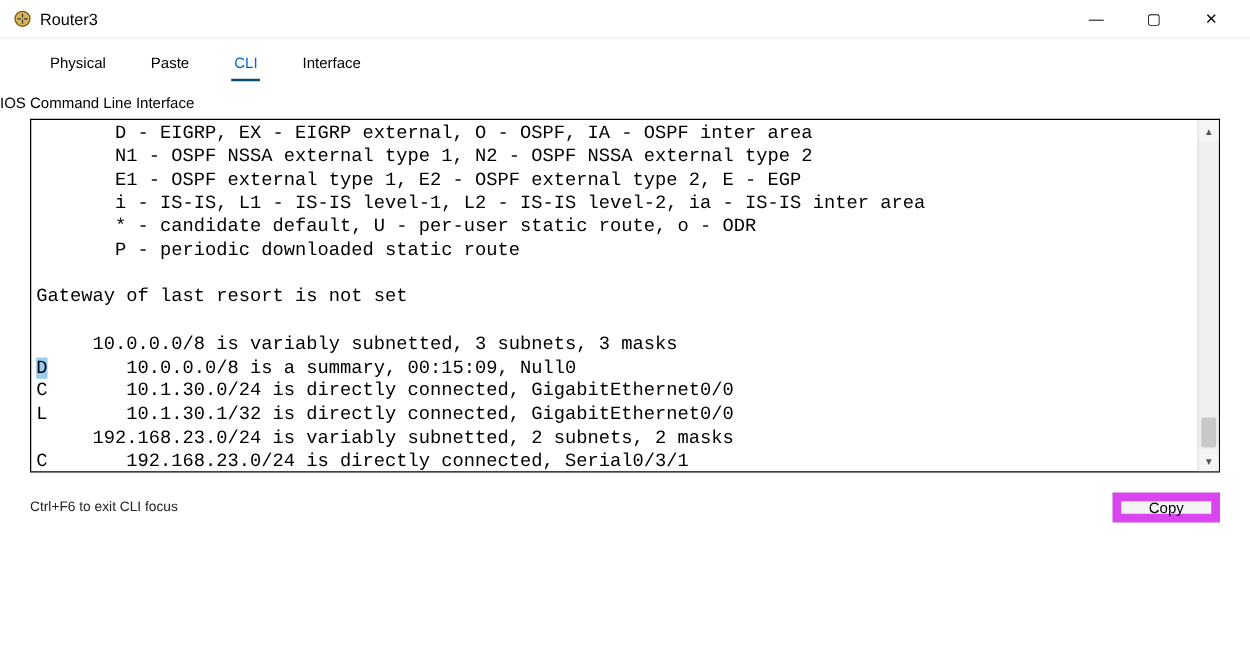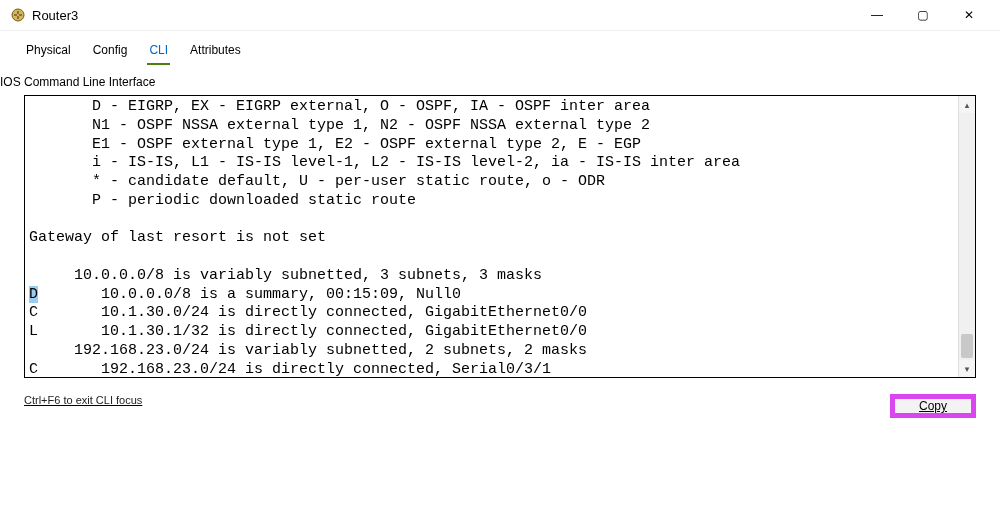--- a/index.html
+++ b/index.html
@@ -30,22 +30,22 @@
     font-family: "Segoe UI Symbol", Arial, sans-serif;
     font-size: 12px;
     cursor: default;
   }
   .tabbar {
     display: flex;
     gap: 18px;
     padding: 10px 24px 0 24px;
     font-size: 12px;
   }
-  .tab { padding: 2px 2px 6px 2px; cursor: default; }
-  .tab.active { color: #0066cc; border-bottom: 2px solid #4d7c0f; }
+  .tab { padding: 2px 2px 6px 2px; cursor: default; margin-left: 14px; }
+  .tab.active { color: #0066cc; border-bottom: 2px solid #0c4a6e; }
   .cli-title {
     text-align: left;
     font-size: 12px;
     padding: 4px 0 4px 0;
     margin-top: 6px;
   }
   .terminal-wrap {
     flex: 1 1 auto;
     margin: 2px 24px 8px 24px;
     border: 1px solid #000;
@@ -78,29 +78,29 @@
   }
   .scroll-thumb {
     margin: 0 2px 2px 2px;
     height: 24px;
     background: #c8c8c8;
     border-radius: 2px;
   }
   .scroll-track { flex: 1 1 auto; display: flex; flex-direction: column; justify-content: flex-end; }
   .footer {
     display: flex;
+    align-items: center;
     padding: 8px 24px 14px 24px;
     gap: 10px;
-    text-decoration: underline;
   }
   .footer-hint { flex: 1 1 auto; font-size: 11px; color: #222; }
   .btn {
     min-width: 86px;
     height: 24px;
-    border: 5px solid #d946ef;
+    border: 7px solid #d946ef;
     background: #f3f3f3;
     font-size: 12px;
     display: flex; align-items: center; justify-content: center;
     cursor: default;
   }
   .hl { background: #99ccee; }
 </style>
 </head>
 <body>
 
@@ -115,23 +115,23 @@
     </span>
     <span class="title">Router3</span>
     <span class="spacer"></span>
     <div class="win-btn">—</div>
     <div class="win-btn">▢</div>
     <div class="win-btn">✕</div>
   </div>
 
   <div class="tabbar">
     <div class="tab">Physical</div>
-    <div class="tab">Config</div>
+    <div class="tab">Paste</div>
     <div class="tab active">CLI</div>
-    <div class="tab">Attributes</div>
+    <div class="tab">Interface</div>
   </div>
 
   <div class="cli-title">IOS Command Line Interface</div>
 
   <div class="terminal-wrap">
     <div class="terminal" id="terminal">       D - EIGRP, EX - EIGRP external, O - OSPF, IA - OSPF inter area
        N1 - OSPF NSSA external type 1, N2 - OSPF NSSA external type 2
        E1 - OSPF external type 1, E2 - OSPF external type 2, E - EGP
        i - IS-IS, L1 - IS-IS level-1, L2 - IS-IS level-2, ia - IS-IS inter area
        * - candidate default, U - per-user static route, o - ODR

